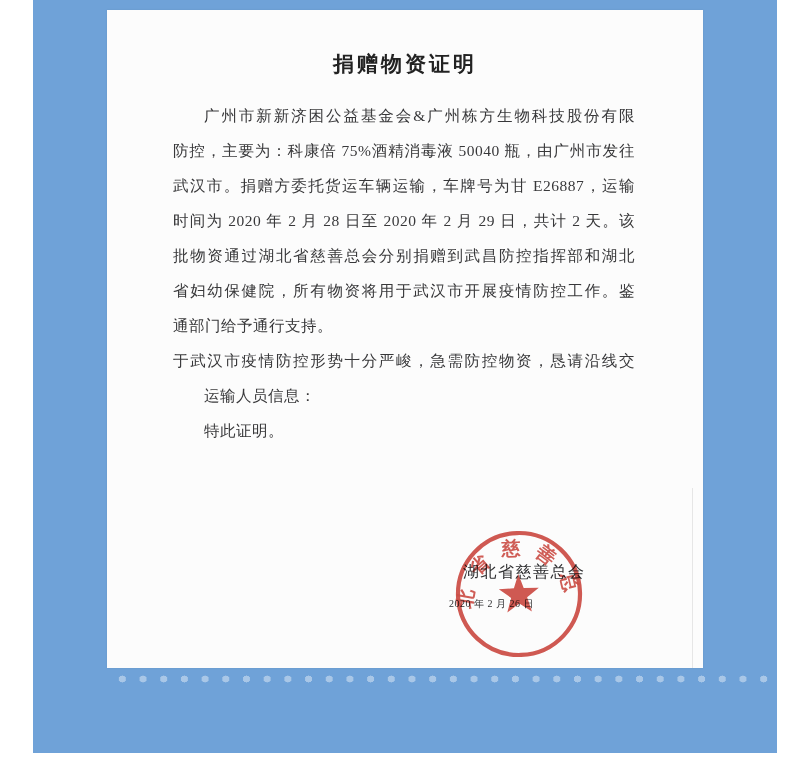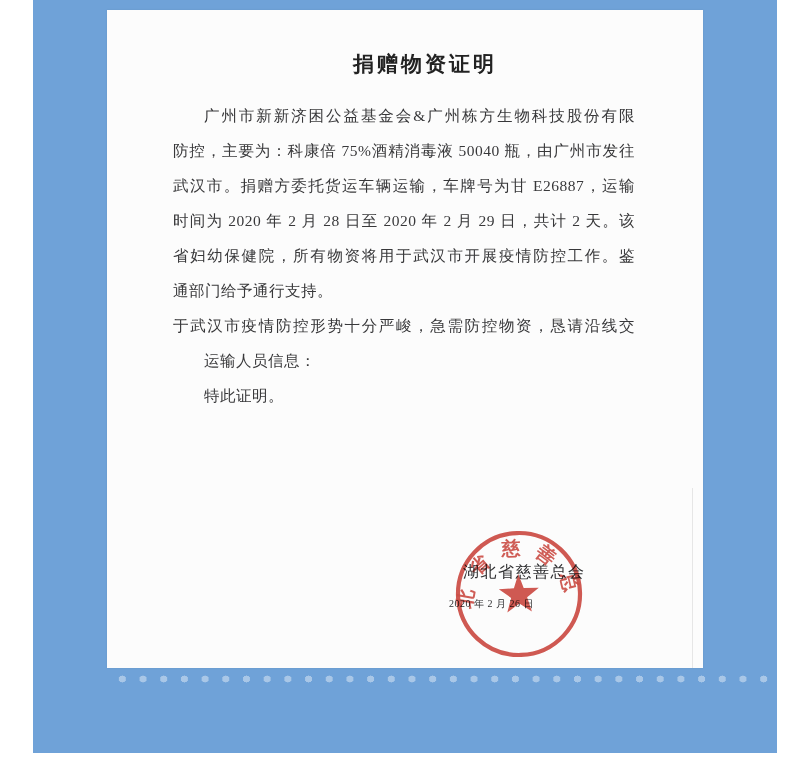--- a/index.html
+++ b/index.html
@@ -23,21 +23,20 @@
   
   .paper{
     position:absolute;left:107px;top:10px;width:596px;height:658px;
     background:#fcfcfc;
     box-shadow:0 0 2px rgba(0,0,0,.08);
   }
   .doc-title{
     position:absolute;top:40px;left:0;width:100%;
     text-align:center;font-size:21px;font-weight:bold;letter-spacing:3px;
     color:#222222;
-    padding-left:20px;
   }
   .body-text{
     position:absolute;top:88px;left:66px;width:462px;
     font-size:15.5px;line-height:35px;color:#38383a;letter-spacing:.5px;
   }
   .line{min-height:35px;}
   .jst{text-align:justify;text-align-last:justify;}
   .indent{padding-left:2em;}
   .person-line{white-space:nowrap;letter-spacing:0;}
   .blur-box{
@@ -75,20 +74,21 @@
 
 <div class="paper">
 
   <div class="doc-title">捐赠物资证明</div>
 
   <div class="body-text">
     <div class="line jst indent">广州市新新济困公益基金会&amp;广州栋方生物科技股份有限</div>
     <div class="line jst">防控，主要为：科康倍 75%酒精消毒液 50040 瓶，由广州市发往</div>
     <div class="line jst">武汉市。捐赠方委托货运车辆运输，车牌号为甘 E26887，运输</div>
     <div class="line jst">时间为 2020 年 2 月 28 日至 2020 年 2 月 29 日，共计 2 天。该</div>
+    <div class="line jst">批物资通过湖北省慈善总会分别捐赠到武昌防控指挥部和湖北</div>
     <div class="line jst">省妇幼保健院，所有物资将用于武汉市开展疫情防控工作。鉴</div>
     <div class="line">通部门给予通行支持。</div>
     <div class="line jst">于武汉市疫情防控形势十分严峻，急需防控物资，恳请沿线交</div>
 
     <div class="line indent">运输人员信息：</div>
 
 
     <div class="line indent">特此证明。</div>
   </div>
 

